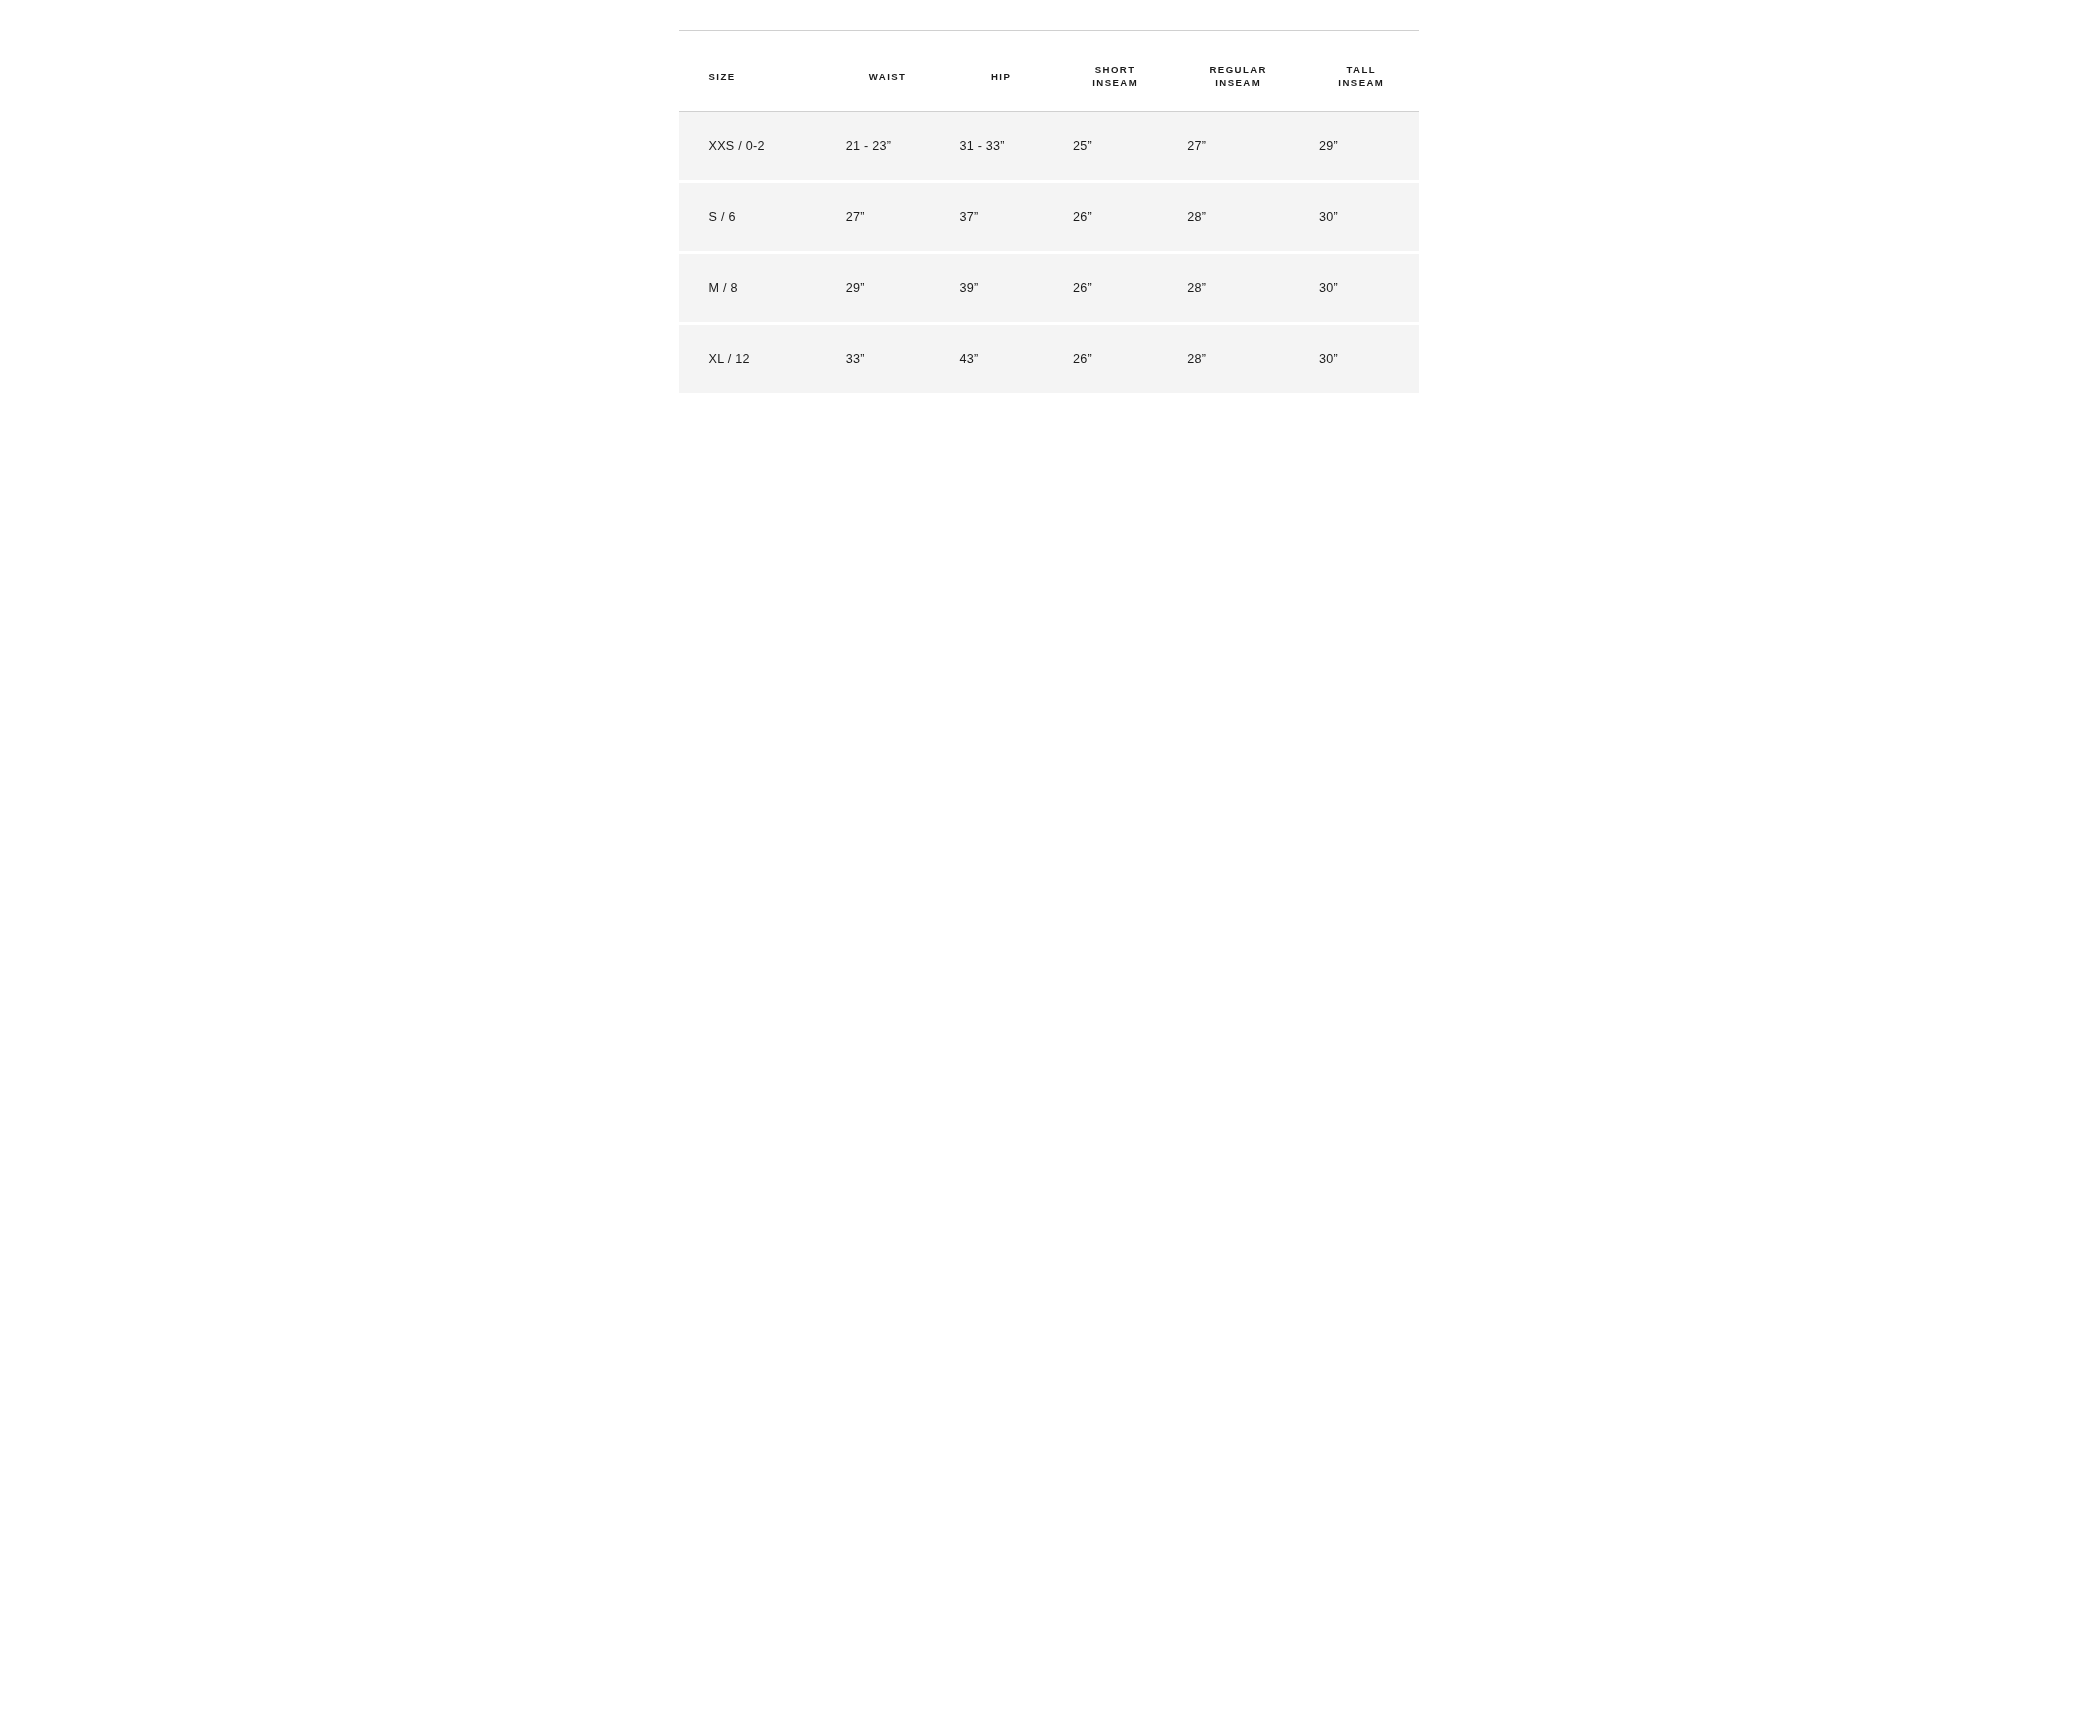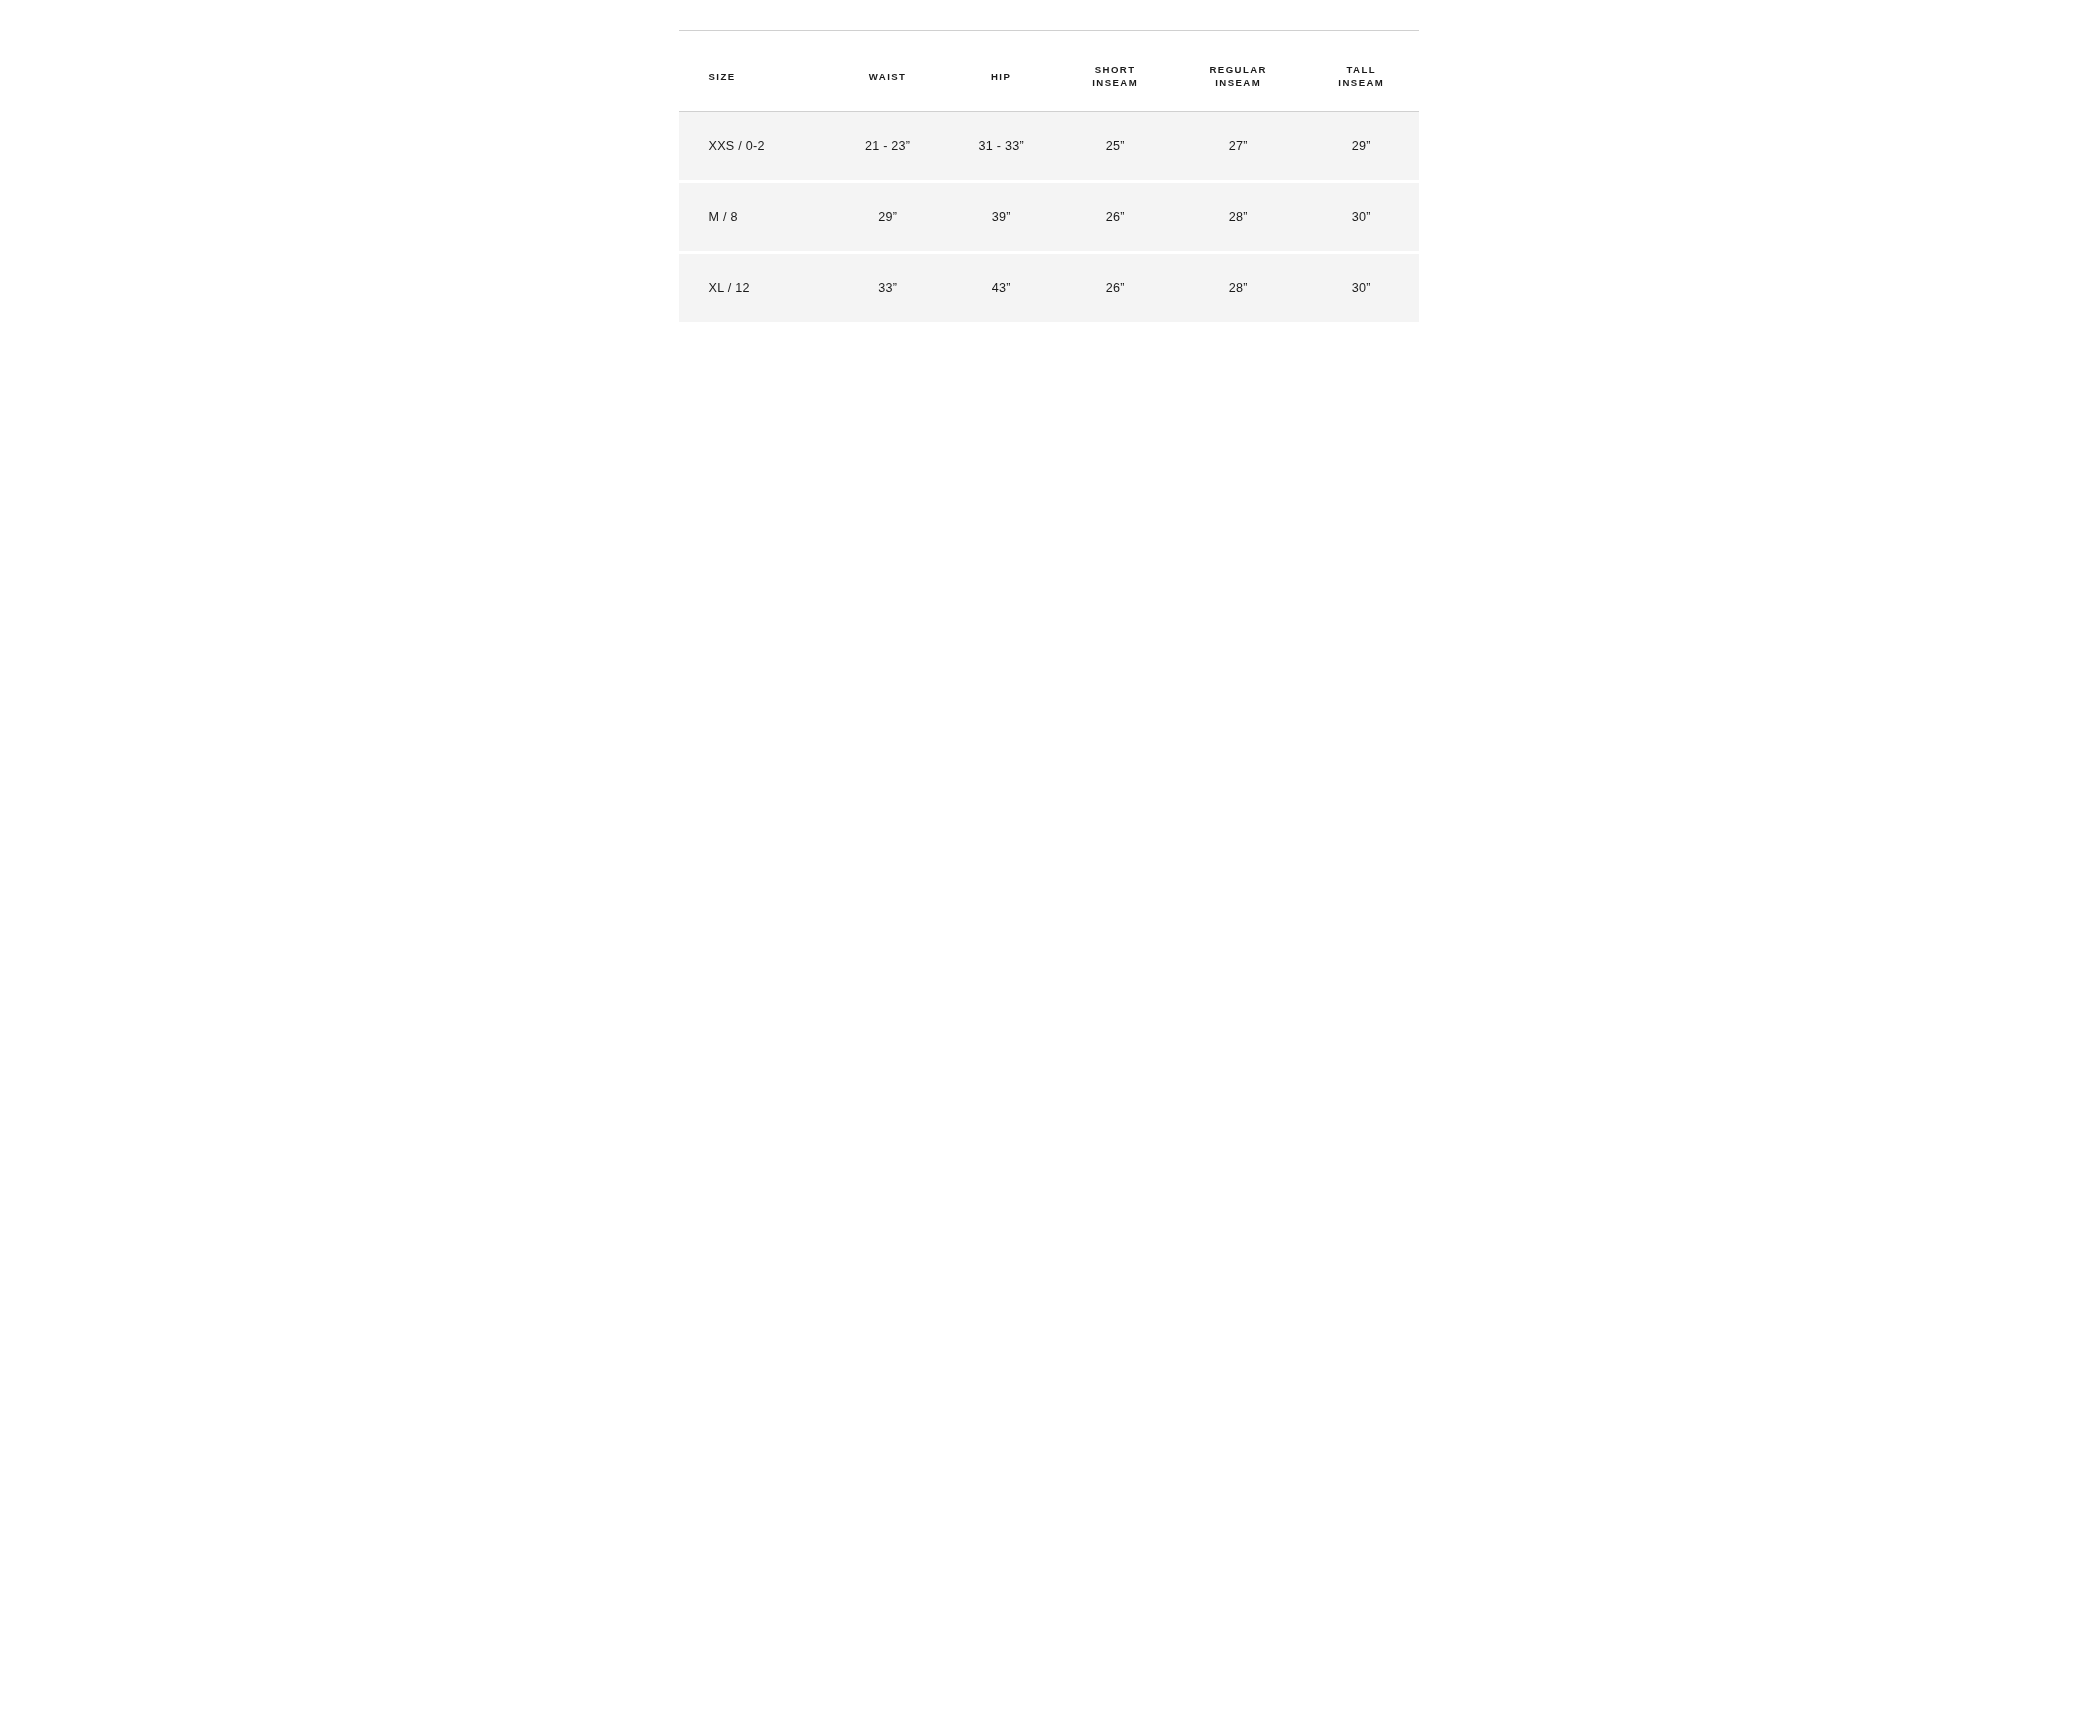--- a/index.html
+++ b/index.html
@@ -54,21 +54,20 @@
       background: #f4f4f4;
       border-bottom: 3px solid #ffffff;
     }
 
     .size-table tbody tr:last-child {
       border-bottom: none;
     }
 
     .size-table tbody td {
       padding: 27px 15px;
-      text-align: center;
       font-size: 12.6px;
       font-weight: 500;
       color: #1a1a1a;
       letter-spacing: 0.02em;
     }
 
     .size-table tbody td:first-child {
       text-align: left;
       padding-left: 30px;
       font-weight: 500;
@@ -92,20 +91,28 @@
     <tbody id="table-body">
     <tr>
           <td>XXS / 0-2</td>
           <td>21 - 23”</td>
           <td>31 - 33”</td>
           <td>25”</td>
           <td>27”</td>
           <td>29”</td>
         </tr>
         <tr>
+          <td>S / 6</td>
+          <td>27”</td>
+          <td>37”</td>
+          <td>26”</td>
+          <td>28”</td>
+          <td>30”</td>
+        </tr>
+        <tr>
           <td>M / 8</td>
           <td>29”</td>
           <td>39”</td>
           <td>26”</td>
           <td>28”</td>
           <td>30”</td>
         </tr>
         <tr>
           <td>XL / 12</td>
           <td>33”</td>

